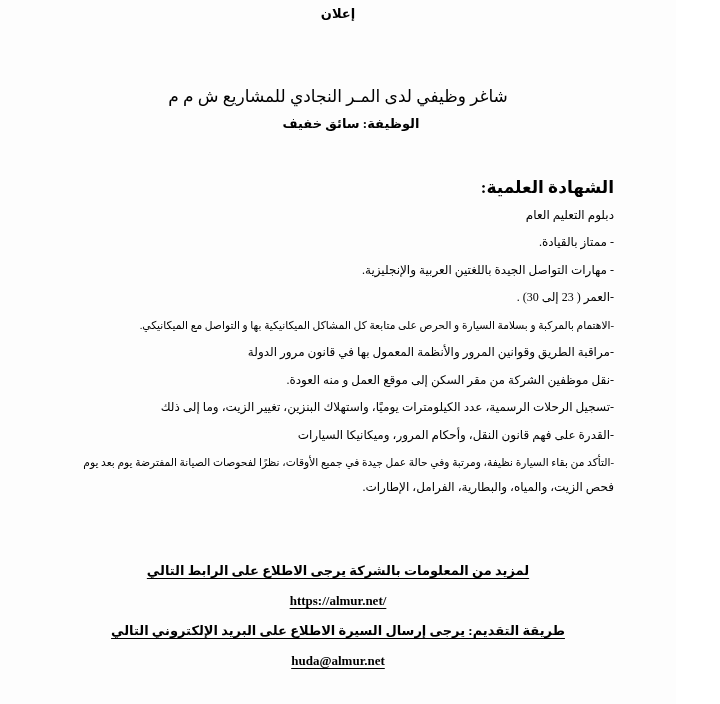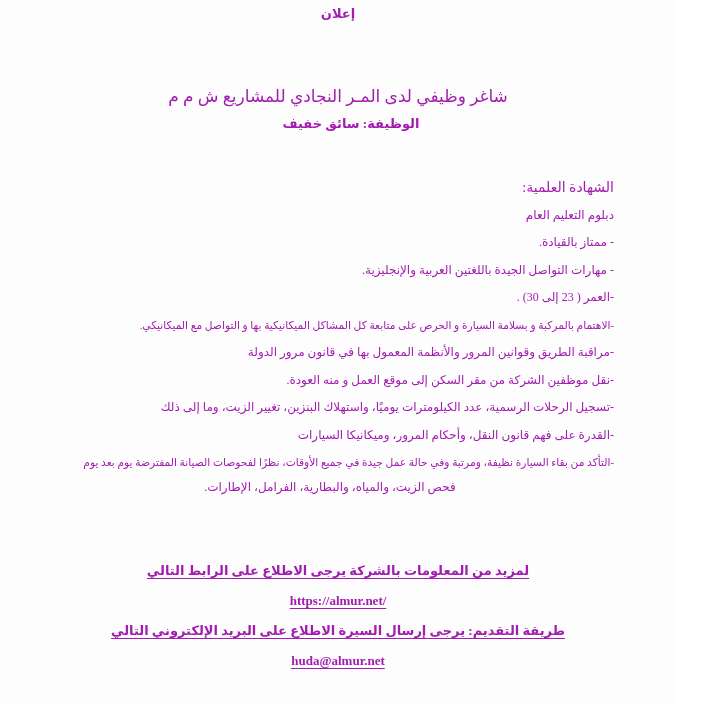--- a/index.html
+++ b/index.html
@@ -3,42 +3,42 @@
 <meta charset="utf-8">
 <style>
   html, body { margin: 0; padding: 0; background: #ffffff; }
   .page {
     position: relative;
     width: 676px;
     height: 704px;
     background: #fdfdfd;
     overflow: hidden;
     font-family: "Liberation Serif", "DejaVu Sans", serif;
-    color: #a21caf;
+    color: #000000;
   }
   .center { position: absolute; left: 0; right: 0; text-align: center; }
   .doc-title   { top: 6px;   font-size: 13px;   font-weight: bold; }
   .heading-1   { top: 86px;  font-size: 17px; font-weight: normal; }
   .heading-2   { top: 116px; font-size: 13px;   font-weight: bold; margin-left: 26px; }
   .body-block {
     position: absolute;
     top: 174px;
     right: 62px;
     left: 46px;
     direction: rtl;
     text-align: right;
   }
   .bline {
     line-height: 27.5px;
     white-space: nowrap;
     font-size: 12px;
   }
-  .bline.bold { font-weight: normal; font-size: 14px; }
+  .bline.bold { font-weight: bold; font-size: 17px; }
   .bline.fit  { font-size: 11px; transform: scaleX(0.97); transform-origin: right center; }
-  .bline.cont { text-align: center; line-height: 20px; }
+  .bline.cont { text-align: right; line-height: 20px; }
   .footer-block { position: absolute; top: 556px; left: 0; right: 0; text-align: center; }
   .fline {
     line-height: 30px;
     font-weight: bold;
     font-size: 13px;
     text-decoration: underline;
     text-underline-offset: 3px;
     text-decoration-thickness: 1px;
   }
 </style>

